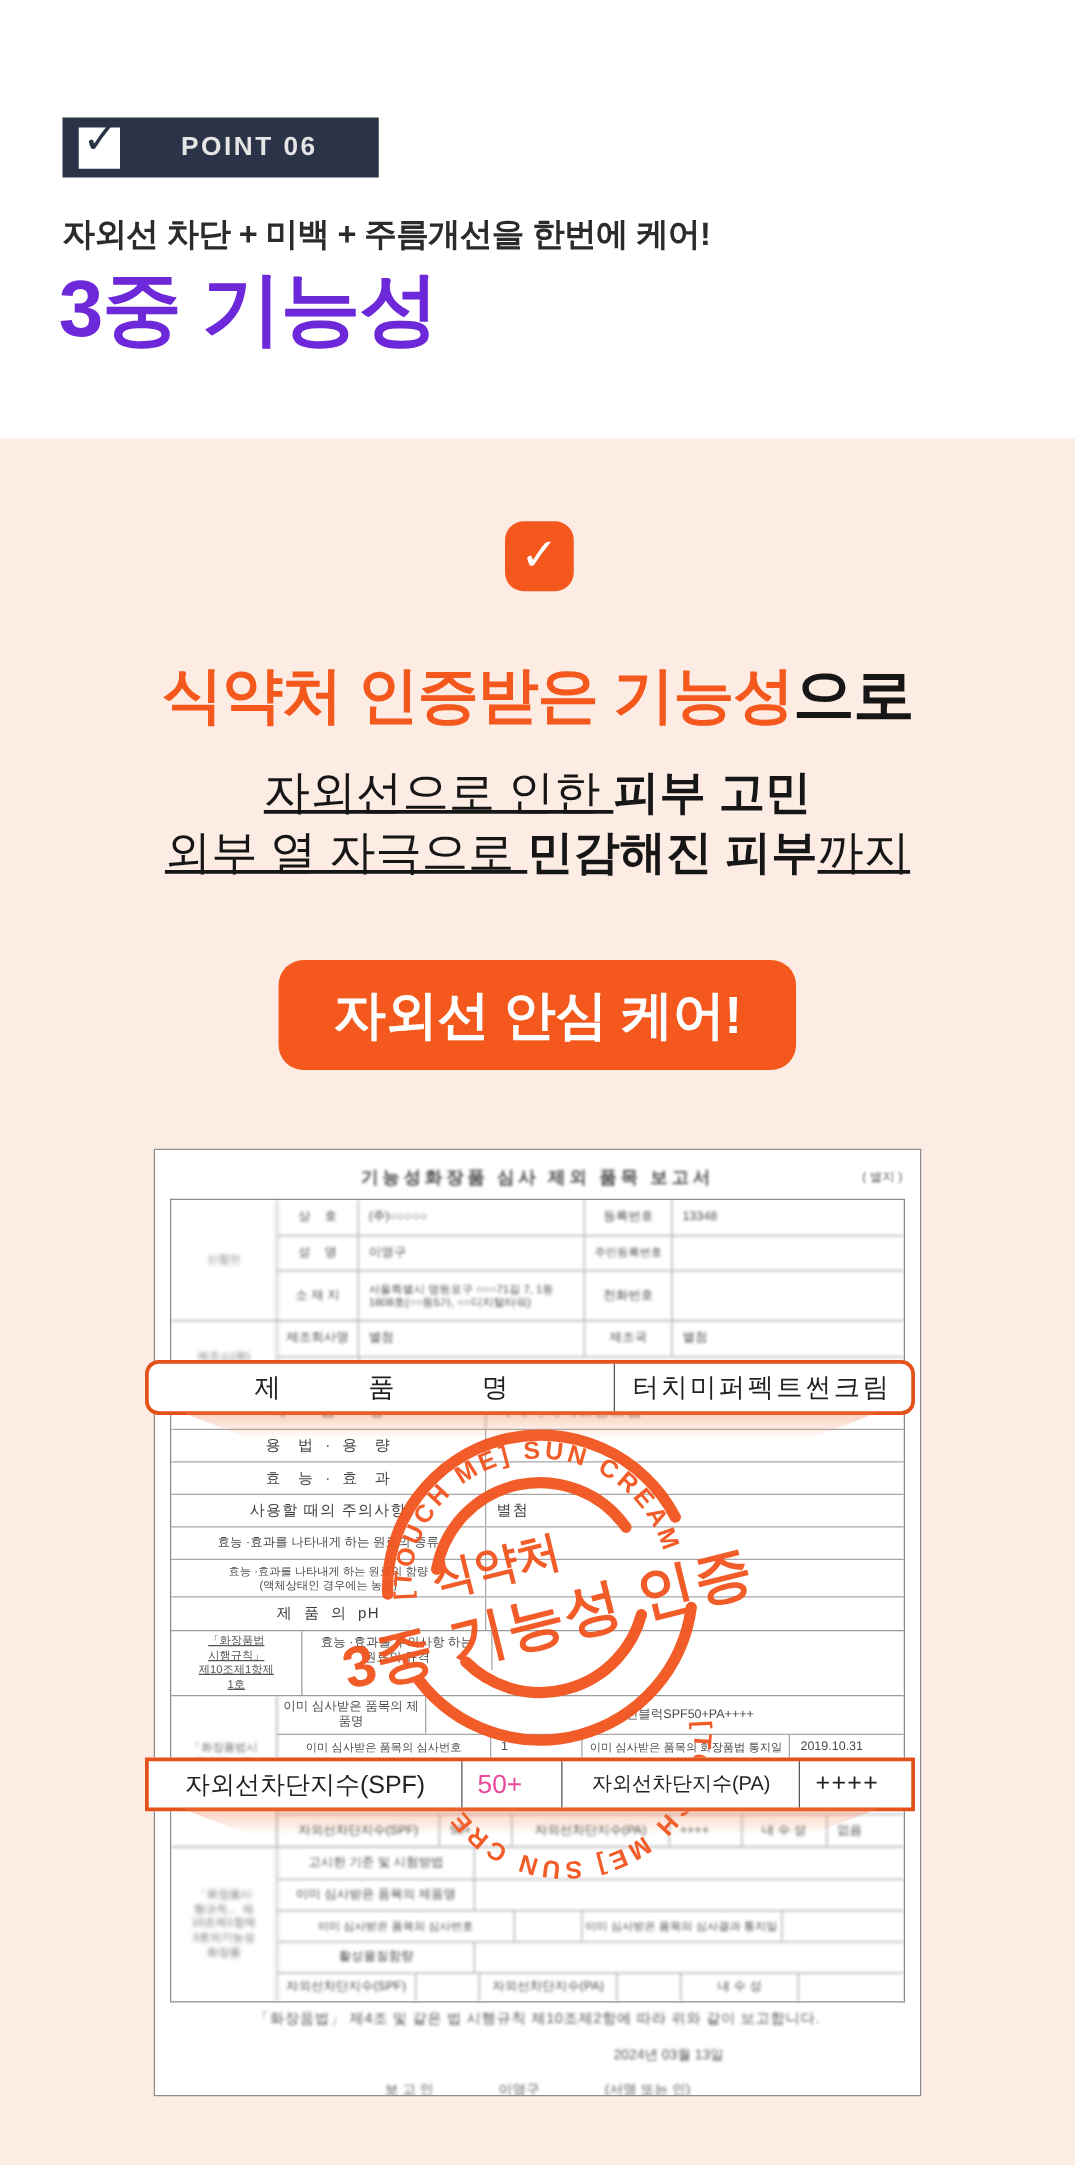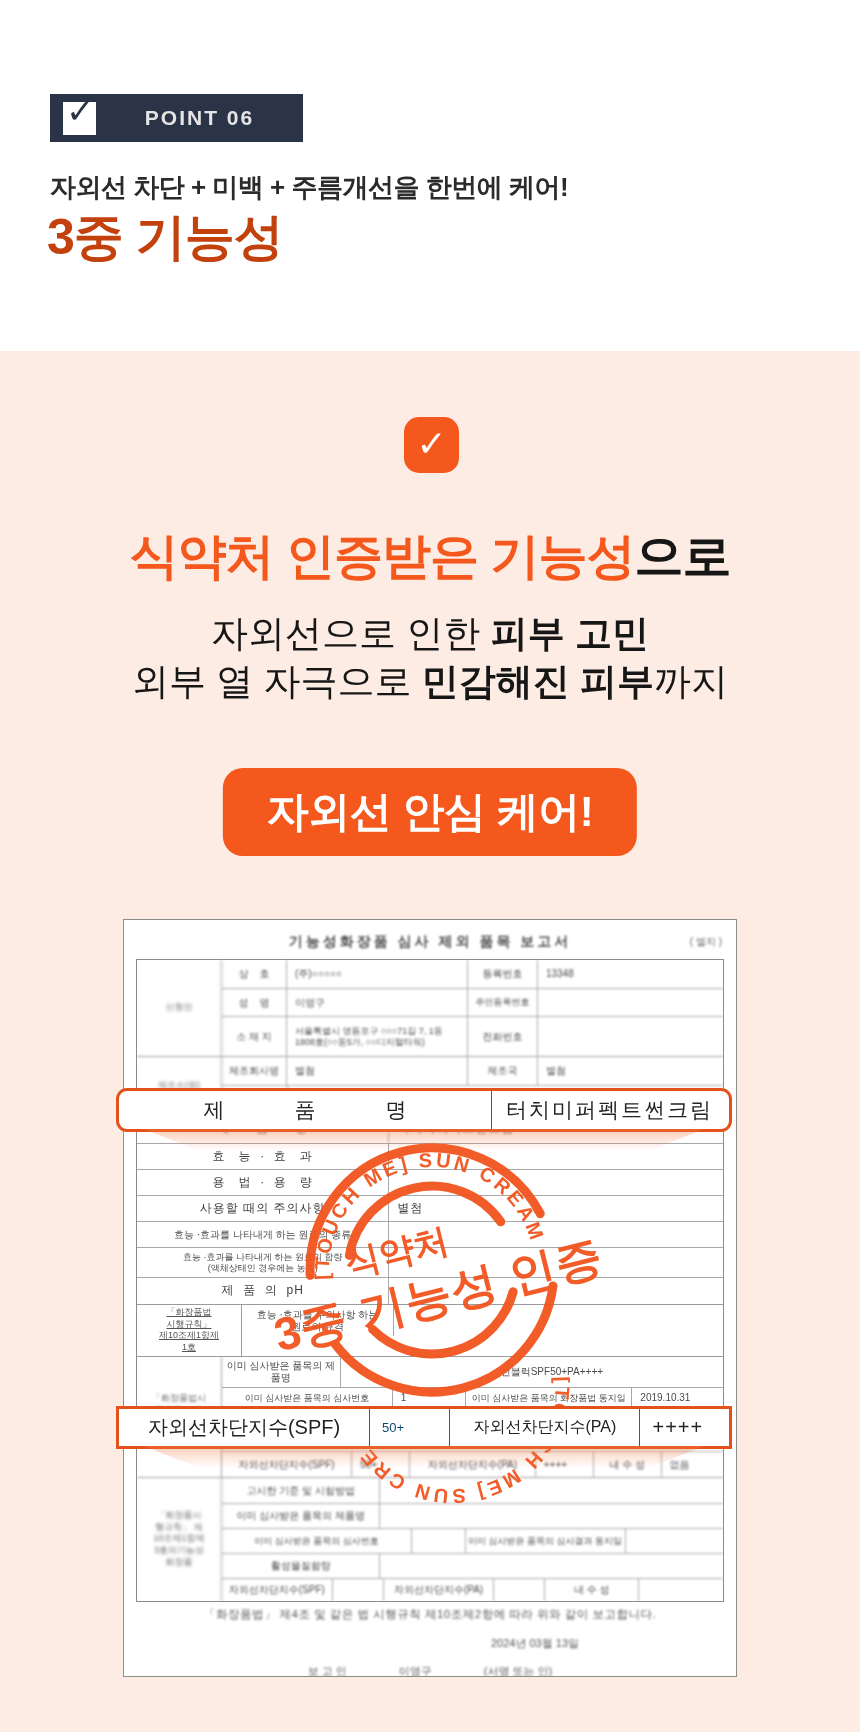--- a/index.html
+++ b/index.html
@@ -7,32 +7,32 @@
   .page{position:relative;width:860px;height:1732px;background:#ffffff;overflow:hidden;}
   .peach{position:absolute;left:0;top:351px;width:860px;height:1381px;background:#fdece4;}
 
   
   .point-badge{position:absolute;left:50px;top:94px;width:253px;height:48px;background:#2b3447;
     display:flex;align-items:center;}
   .pb-check{position:relative;width:33px;height:33px;background:#ffffff;margin-left:13px;flex:0 0 auto;}
   .pb-check span{position:absolute;left:3px;top:-8px;font-size:34px;font-weight:700;color:#2b3447;line-height:1;}
   .pb-label{flex:1;text-align:center;color:#e5e5e5;font-size:21px;font-weight:700;letter-spacing:2px;}
   .intro-subtitle{position:absolute;left:50px;top:170px;font-size:26px;font-weight:800;color:#2b2b2b;letter-spacing:-0.5px;}
-  .intro-title{position:absolute;left:47px;top:204px;font-size:50px;font-weight:800;color:#c2410c;letter-spacing:-1px;}
+  .intro-title{position:absolute;left:47px;top:204px;font-size:64px;font-weight:800;color:#6d28d9;letter-spacing:-1px;}
 
   
   .check-icon{position:absolute;left:404px;top:417px;width:55px;height:56px;background:#f4581c;border-radius:15px;
     display:flex;align-items:center;justify-content:center;}
   .check-icon span{color:#fff;font-size:36px;font-weight:800;line-height:1;margin-top:-3px;}
   .headline{position:absolute;left:0;top:524px;width:860px;text-align:center;font-size:49px;font-weight:800;letter-spacing:-1px;}
   .hl-orange{color:#f4581c;}
   .hl-dark{color:#161616;}
   .feature-lines{position:absolute;left:0;top:610px;width:860px;text-align:center;font-size:37px;color:#161616;line-height:48px;}
   .feature-lines b{font-weight:800;}
-  .feature-lines span{font-weight:500;}
+  .feature-lines span{font-weight:500;text-decoration:underline;}
   .cta{position:absolute;left:50%;top:768px;transform:translateX(-50%);background:#f4581c;color:#ffffff;
     font-size:42px;font-weight:800;padding:16px 44px;border-radius:20px;white-space:nowrap;letter-spacing:-0.5px;}
 
   
   .doc{position:absolute;left:123px;top:919px;width:614px;height:758px;background:#ffffff;
     border:1px solid #8d8d8d;box-sizing:border-box;overflow:hidden;z-index:2;}
   .doc-title-row{position:relative;height:39px;}
   .doc-title{position:absolute;left:0;right:0;top:13px;text-align:center;font-size:14px;font-weight:700;
     letter-spacing:3px;color:#4a4a4a;filter:blur(1.1px);}
   .doc-corner{position:absolute;right:14px;top:15px;font-size:10px;color:#666;filter:blur(1px);}
@@ -66,21 +66,21 @@
     clip-path:polygon(0 0,100% 0,90% 100%,10% 100%);}
   .callout-1{top:1088px;height:44px;border-radius:11px;}
   .callout-2{top:1406px;height:43px;}
   .co-cell{display:flex;align-items:center;box-sizing:border-box;}
   .co-divider{width:1px;background:#555;flex:0 0 auto;}
   .co-label{justify-content:center;font-size:21px;color:#222;white-space:pre-wrap;}
   .co-value{font-size:21px;color:#222;letter-spacing:2px;padding-left:14px;}
   .c1-label{width:61%;}
   .c1-value{flex:1;}
   .c2-l1{width:41%;justify-content:center;font-size:20px;color:#222;}
-  .c2-v1{width:13%;font-size:13px;color:#0c4a6e;padding-left:12px;}
+  .c2-v1{width:13%;font-size:21px;color:#ec4899;padding-left:12px;}
   .c2-l2{width:31%;justify-content:center;font-size:16px;color:#222;}
   .c2-v2{flex:1;font-size:20px;color:#222;padding-left:12px;letter-spacing:1px;}
 
   
   .stamp{position:absolute;left:262px;top:1100px;width:340px;height:340px;z-index:6;
     transform:rotate(-10deg);opacity:0.95;pointer-events:none;}
   .stamp svg{overflow:visible;}
 </style>
 </head>
 <body>
@@ -156,25 +156,25 @@
             </div>
           </div>
         </div>
         <div class="sec">
           <div class="rows">
             <div class="row dim" style="height: 28px;">
               <div class="cell lab em" style="flex: 2.7 1 0%;">제      품      명</div>
               <div class="cell val em" style="flex: 3.5 1 0%;">터치미퍼펙트썬크림</div>
             </div>
             <div class="row" style="height: 26px;">
+              <div class="cell lab em" style="flex: 2.7 1 0%;">용   법  ·  용   량</div>
+              <div class="cell val" style="flex: 3.5 1 0%;"></div>
+            </div>
+            <div class="row" style="height: 26px;">
               <div class="cell lab em" style="flex: 2.7 1 0%;">효   능  ·  효   과</div>
-              <div class="cell val" style="flex: 3.5 1 0%;"></div>
-            </div>
-            <div class="row" style="height: 26px;">
-              <div class="cell lab em" style="flex: 2.7 1 0%;">용   법  ·  용   량</div>
               <div class="cell val" style="flex: 3.5 1 0%;"></div>
             </div>
             <div class="row" style="height: 26px;">
               <div class="cell lab em" style="flex: 2.7 1 0%;">사용할 때의 주의사항</div>
               <div class="cell val em" style="flex: 3.5 1 0%;">별첨</div>
             </div>
             <div class="row" style="height: 26px;">
               <div class="cell lab" style="flex: 2.7 1 0%;">효능 ·효과를 나타내게 하는 원료의 종류</div>
               <div class="cell val" style="flex: 3.5 1 0%;"></div>
             </div>

